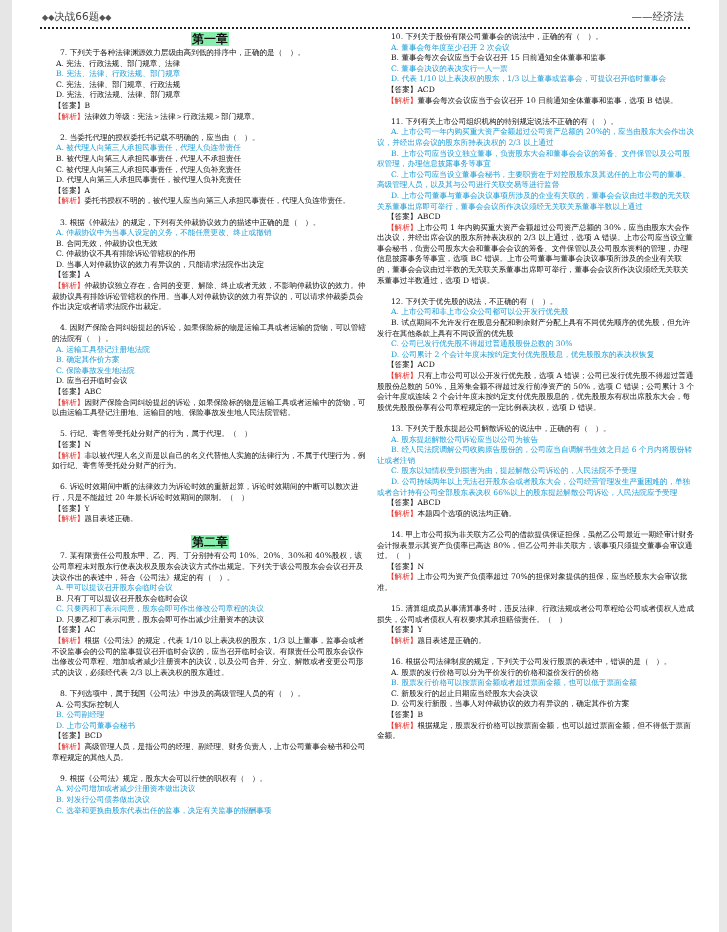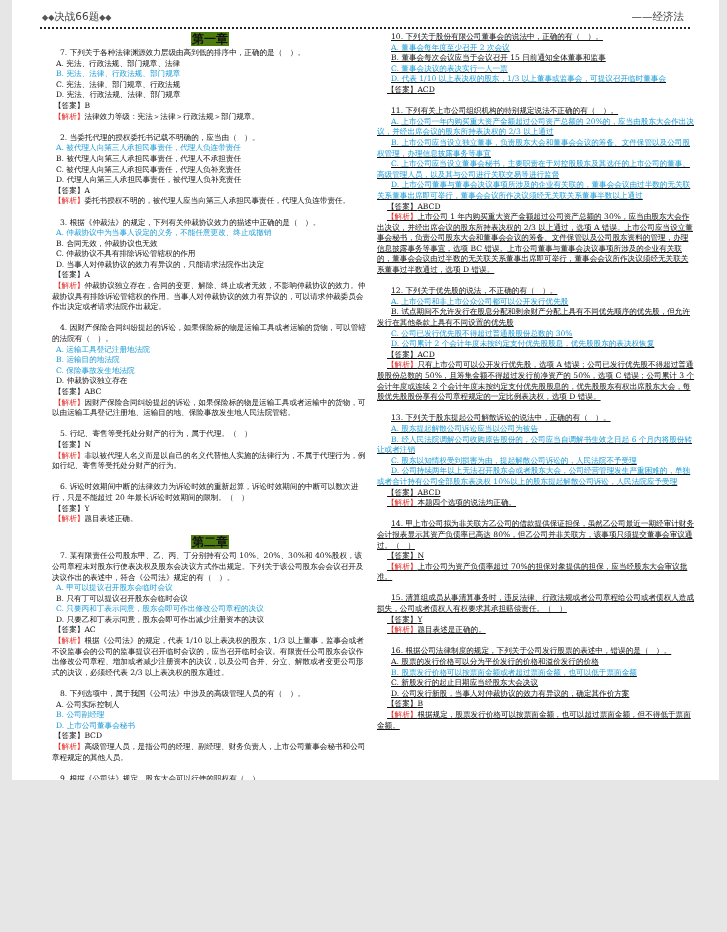--- a/index.html
+++ b/index.html
@@ -3,43 +3,43 @@
 <meta charset="utf-8">
 <style>
   html, body { margin: 0; padding: 0; }
   body {
     width: 727px; height: 932px; overflow: hidden;
     background: #e6e6e6;
     font-family: "DejaVu Serif", "Liberation Serif", serif;
     color: #111;
   }
   .page {
-    position: absolute; left: 12px; top: 0; width: 707px; height: 780px;
+    position: absolute; left: 12px; top: 0; width: 707px; height: 932px;
     background: #fff; overflow: hidden;
   }
   .header {
     position: absolute; left: 26px; top: 6px; width: 652px; height: 20px;
     font-family: "DejaVu Sans", "Liberation Sans", sans-serif;
     font-size: 10.5px; color: #444;
   }
   .header .left { position: absolute; left: 4px; top: 4px; }
   .header .right { position: absolute; right: 6px; top: 4px; }
   .header .diamond { color: #555; font-size: 8px; }
   .header-rule {
     position: absolute; left: 28px; top: 27px; width: 650px; height: 0;
     border-top: 2px dotted #222;
   }
   .col { position: absolute; top: 32px; font-size: 7.6px; line-height: 10.6px; }
   .col.left { left: 40px; width: 316px; }
-  .col.right { left: 365px; width: 318px; text-decoration: underline; }
+  .col.right { left: 365px; width: 318px; }
   .chapter {
     text-align: center; margin: 0 0 2px 0; height: 14px;
   }
   .chapter span {
-    background: #4d7c0f; font-weight: bold; font-size: 12px; line-height: 14px;
+    background: #86efac; font-weight: bold; font-size: 12px; line-height: 14px;
     font-family: "DejaVu Sans", "Liberation Sans", sans-serif; padding: 0 1px;
   }
   .q { margin-bottom: 10.6px; }
   .stem { text-indent: 8px; }
   .col.right .stem { text-indent: 14px; }
   .opt { padding-left: 4px; }
   .col.right .opt { text-indent: 14px; padding-left: 0; }
   .opt.correct { color: #1a9bd7; }
   .ans { padding-left: 2px; }
   .col.right .ans { padding-left: 10px; }
@@ -85,23 +85,23 @@
           <div class="opt correct">A. 仲裁协议中为当事人设定的义务，不能任意更改、终止或撤销</div>
           <div class="opt">B. 合同无效，仲裁协议也无效</div>
           <div class="opt">C. 仲裁协议不具有排除诉讼管辖权的作用</div>
           <div class="opt">D. 当事人对仲裁协议的效力有异议的，只能请求法院作出决定</div>
           <div class="ans"><span>【答案】</span><span>A</span></div>
           <div class="exp"><span class="tag">【解析】</span><span>仲裁协议独立存在，合同的变更、解除、终止或者无效，不影响仲裁协议的效力。仲裁协议具有排除诉讼管辖权的作用。当事人对仲裁协议的效力有异议的，可以请求仲裁委员会作出决定或者请求法院作出裁定。</span></div>
         </div>
         <div class="q">
           <div class="stem">4. 因财产保险合同纠纷提起的诉讼，如果保险标的物是运输工具或者运输的货物，可以管辖的法院有（　）。</div>
           <div class="opt correct">A. 运输工具登记注册地法院</div>
-          <div class="opt correct">B. 运输目的地法院</div>
+          <div class="opt correct">B. 确定其作价方案</div>
           <div class="opt correct">C. 保险事故发生地法院</div>
-          <div class="opt">D. 仲裁协议独立存在</div>
+          <div class="opt">D. 应当召开临时会议</div>
           <div class="ans"><span>【答案】</span><span>ABC</span></div>
           <div class="exp"><span class="tag">【解析】</span><span>因财产保险合同纠纷提起的诉讼，如果保险标的物是运输工具或者运输中的货物，可以由运输工具登记注册地、运输目的地、保险事故发生地人民法院管辖。</span></div>
         </div>
         <div class="q">
           <div class="stem">5. 行纪、寄售等受托处分财产的行为，属于代理。（　）</div>
           <div class="ans"><span>【答案】</span><span>N</span></div>
           <div class="exp"><span class="tag">【解析】</span><span>非以被代理人名义而是以自己的名义代替他人实施的法律行为，不属于代理行为，例如行纪、寄售等受托处分财产的行为。</span></div>
         </div>
         <div class="q">
           <div class="stem">6. 诉讼时效期间中断的法律效力为诉讼时效的重新起算，诉讼时效期间的中断可以数次进行，只是不能超过 20 年最长诉讼时效期间的限制。（　）</div>
@@ -139,20 +139,21 @@
 
   <div class="col right">
     <div id="right-q">
         <div class="q">
           <div class="stem">10. 下列关于股份有限公司董事会的说法中，正确的有（　）。</div>
           <div class="opt correct">A. 董事会每年度至少召开 2 次会议</div>
           <div class="opt">B. 董事会每次会议应当于会议召开 15 日前通知全体董事和监事</div>
           <div class="opt correct">C. 董事会决议的表决实行一人一票</div>
           <div class="opt correct">D. 代表 1/10 以上表决权的股东，1/3 以上董事或监事会，可提议召开临时董事会</div>
           <div class="ans"><span>【答案】</span><span>ACD</span></div>
+          <div class="exp"><span class="tag">【解析】</span><span>董事会每次会议应当于会议召开 10 日前通知全体董事和监事，选项 B 错误。</span></div>
         </div>
         <div class="q">
           <div class="stem">11. 下列有关上市公司组织机构的特别规定说法不正确的有（　）。</div>
           <div class="opt correct">A. 上市公司一年内购买重大资产金额超过公司资产总额的 20%的，应当由股东大会作出决议，并经出席会议的股东所持表决权的 2/3 以上通过</div>
           <div class="opt correct">B. 上市公司应当设立独立董事，负责股东大会和董事会会议的筹备、文件保管以及公司股权管理，办理信息披露事务等事宜</div>
           <div class="opt correct">C. 上市公司应当设立董事会秘书，主要职责在于对控股股东及其选任的上市公司的董事、高级管理人员，以及其与公司进行关联交易等进行监督</div>
           <div class="opt correct">D. 上市公司董事与董事会决议事项所涉及的企业有关联的，董事会会议由过半数的无关联关系董事出席即可举行，董事会会议所作决议须经无关联关系董事半数以上通过</div>
           <div class="ans"><span>【答案】</span><span>ABCD</span></div>
           <div class="exp"><span class="tag">【解析】</span><span>上市公司 1 年内购买重大资产金额超过公司资产总额的 30%，应当由股东大会作出决议，并经出席会议的股东所持表决权的 2/3 以上通过，选项 A 错误。上市公司应当设立董事会秘书，负责公司股东大会和董事会会议的筹备、文件保管以及公司股东资料的管理，办理信息披露事务等事宜，选项 BC 错误。上市公司董事与董事会决议事项所涉及的企业有关联的，董事会会议由过半数的无关联关系董事出席即可举行，董事会会议所作决议须经无关联关系董事过半数通过，选项 D 错误。</span></div>
         </div>
@@ -163,21 +164,21 @@
           <div class="opt correct">C. 公司已发行优先股不得超过普通股股份总数的 30%</div>
           <div class="opt correct">D. 公司累计 2 个会计年度未按约定支付优先股股息，优先股股东的表决权恢复</div>
           <div class="ans"><span>【答案】</span><span>ACD</span></div>
           <div class="exp"><span class="tag">【解析】</span><span>只有上市公司可以公开发行优先股，选项 A 错误；公司已发行优先股不得超过普通股股份总数的 50%，且筹集金额不得超过发行前净资产的 50%，选项 C 错误；公司累计 3 个会计年度或连续 2 个会计年度未按约定支付优先股股息的，优先股股东有权出席股东大会，每股优先股股份享有公司章程规定的一定比例表决权，选项 D 错误。</span></div>
         </div>
         <div class="q">
           <div class="stem">13. 下列关于股东提起公司解散诉讼的说法中，正确的有（　）。</div>
           <div class="opt correct">A. 股东提起解散公司诉讼应当以公司为被告</div>
           <div class="opt correct">B. 经人民法院调解公司收购原告股份的，公司应当自调解书生效之日起 6 个月内将股份转让或者注销</div>
           <div class="opt correct">C. 股东以知情权受到损害为由，提起解散公司诉讼的，人民法院不予受理</div>
-          <div class="opt correct">D. 公司持续两年以上无法召开股东会或者股东大会，公司经营管理发生严重困难的，单独或者合计持有公司全部股东表决权 10%以上的股东提起解散公司诉讼，人民法院应予受理</div>
+          <div class="opt correct">D. 公司持续两年以上无法召开股东会或者股东大会，公司经营管理发生严重困难的，单独或者合计持有公司全部股东表决权 66%以上的股东提起解散公司诉讼，人民法院应予受理</div>
           <div class="ans"><span>【答案】</span><span>ABCD</span></div>
           <div class="exp"><span class="tag">【解析】</span><span>本题四个选项的说法均正确。</span></div>
         </div>
         <div class="q">
           <div class="stem">14. 甲上市公司拟为非关联方乙公司的借款提供保证担保，虽然乙公司最近一期经审计财务会计报表显示其资产负债率已高达 80%，但乙公司并非关联方，该事项只须提交董事会审议通过。（　）</div>
           <div class="ans"><span>【答案】</span><span>N</span></div>
           <div class="exp"><span class="tag">【解析】</span><span>上市公司为资产负债率超过 70%的担保对象提供的担保，应当经股东大会审议批准。</span></div>
         </div>
         <div class="q">
           <div class="stem">15. 清算组成员从事清算事务时，违反法律、行政法规或者公司章程给公司或者债权人造成损失，公司或者债权人有权要求其承担赔偿责任。（　）</div>

